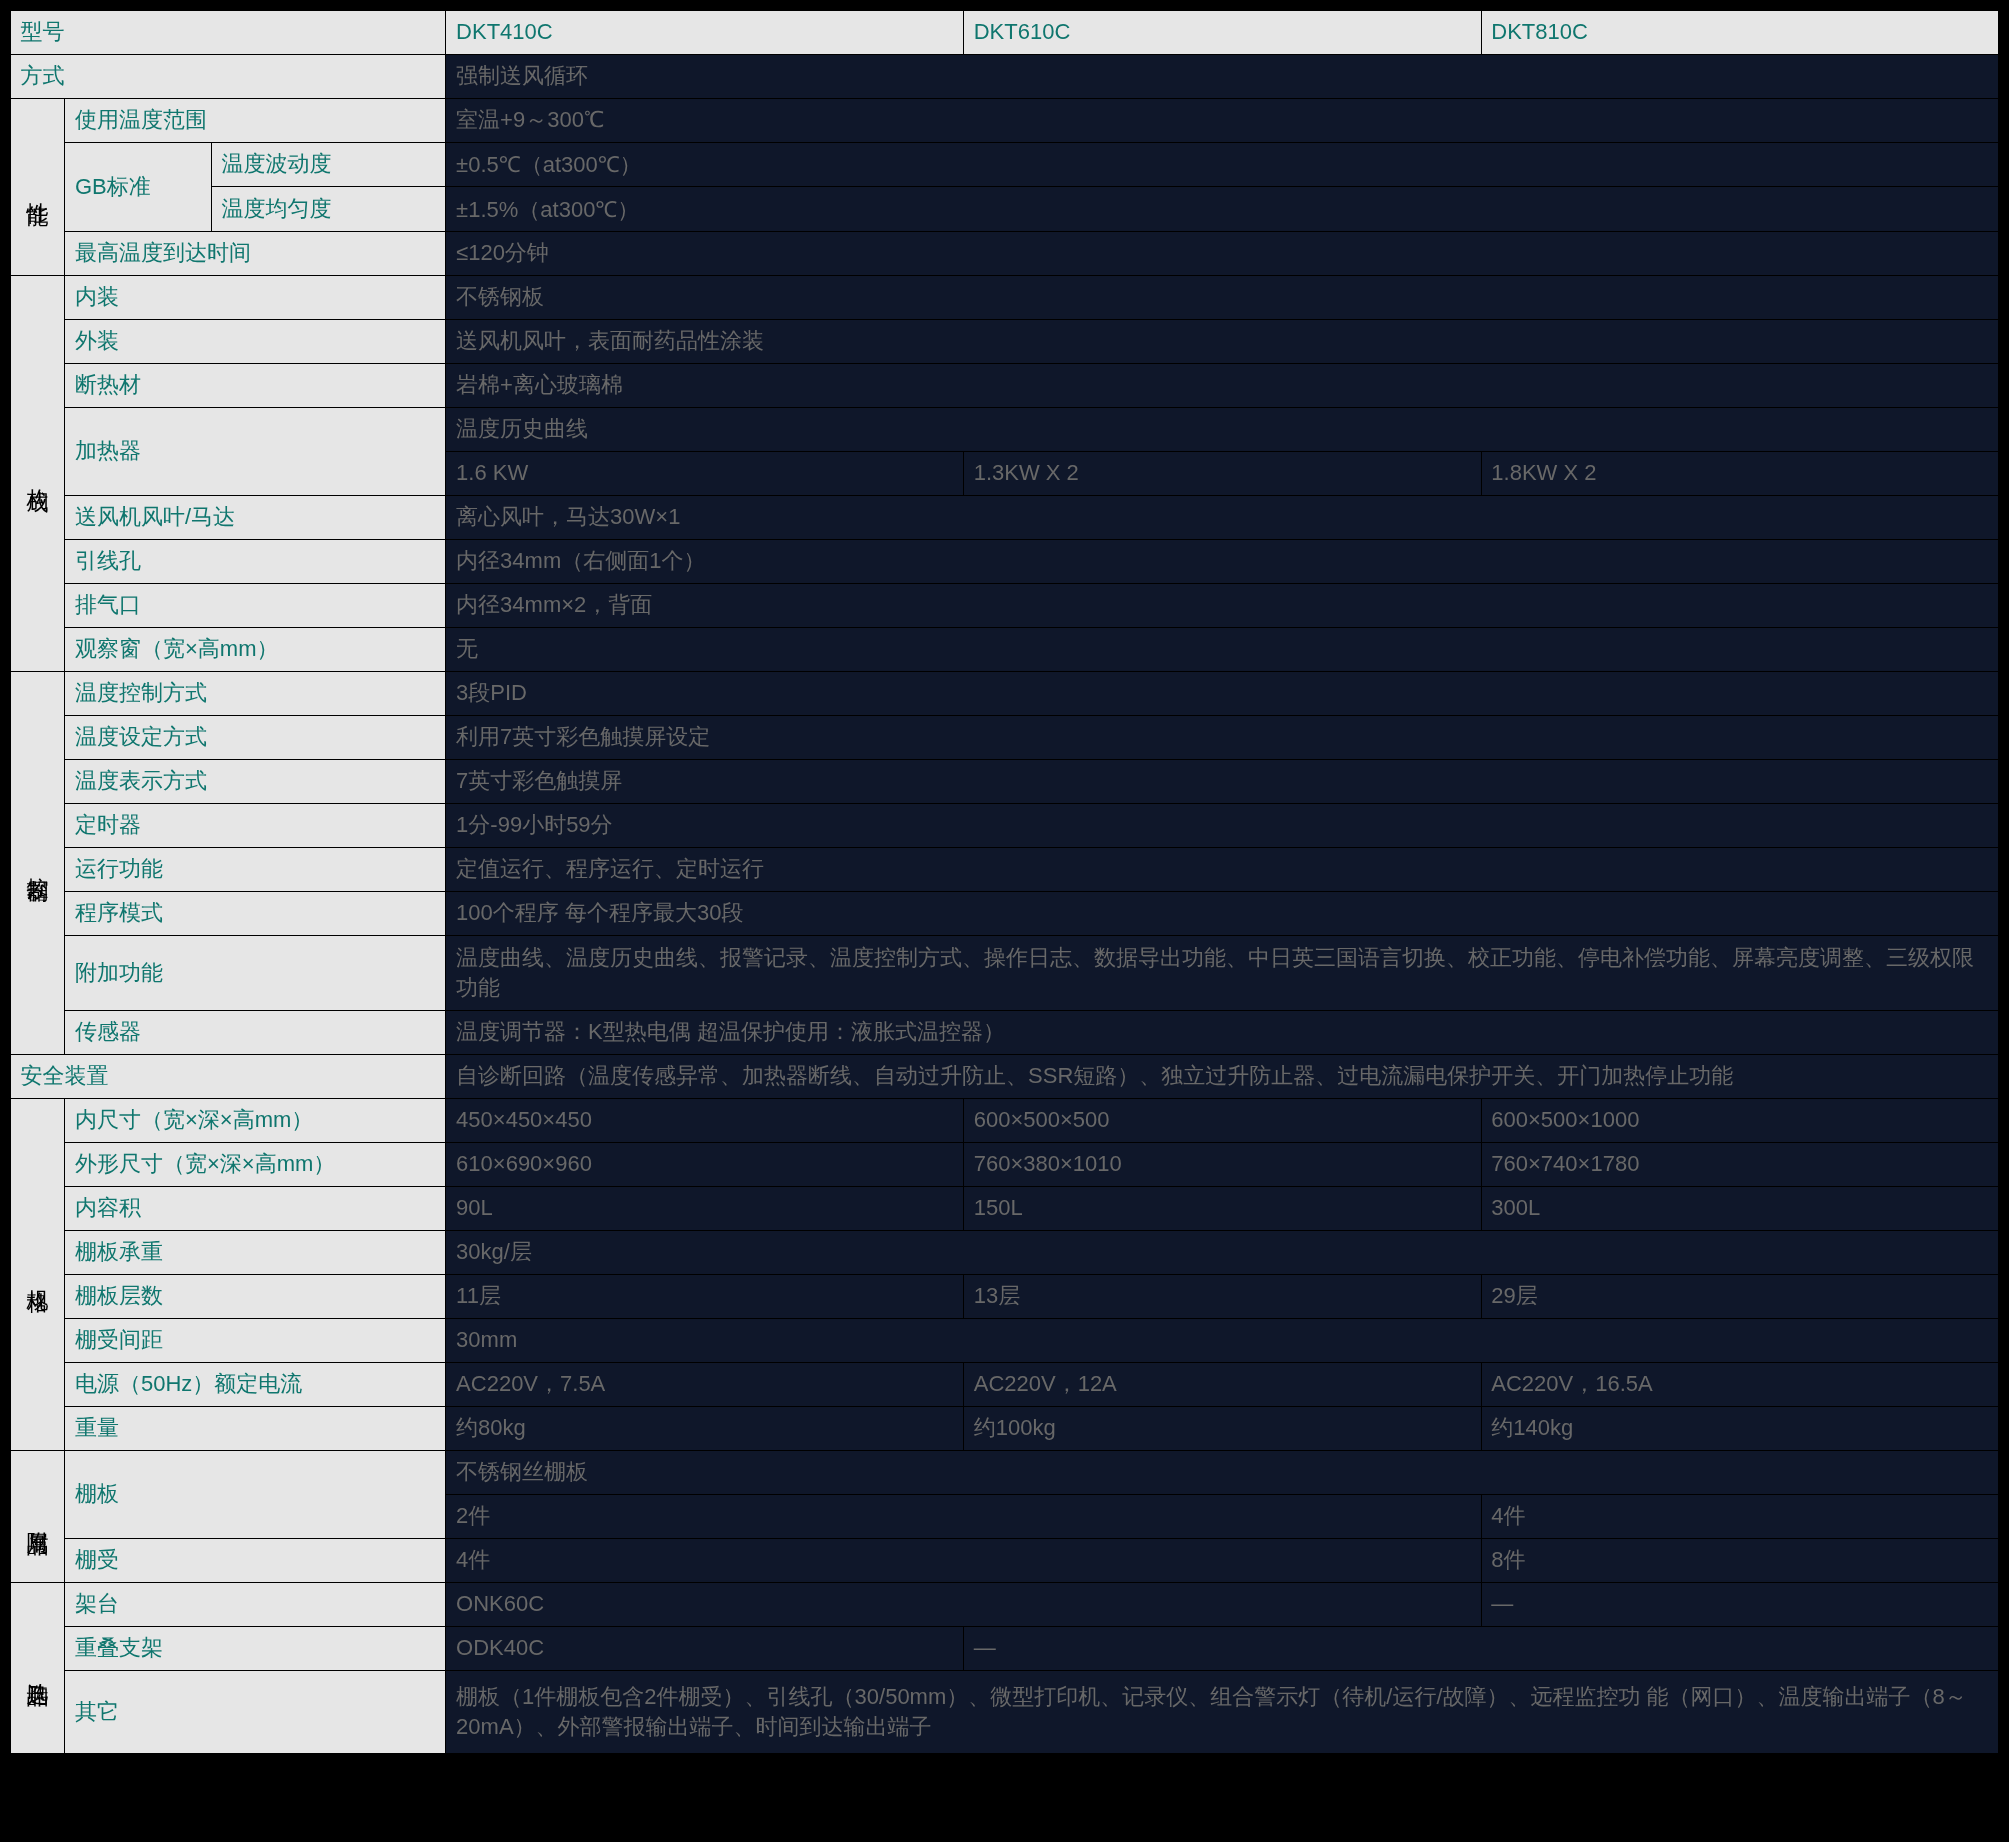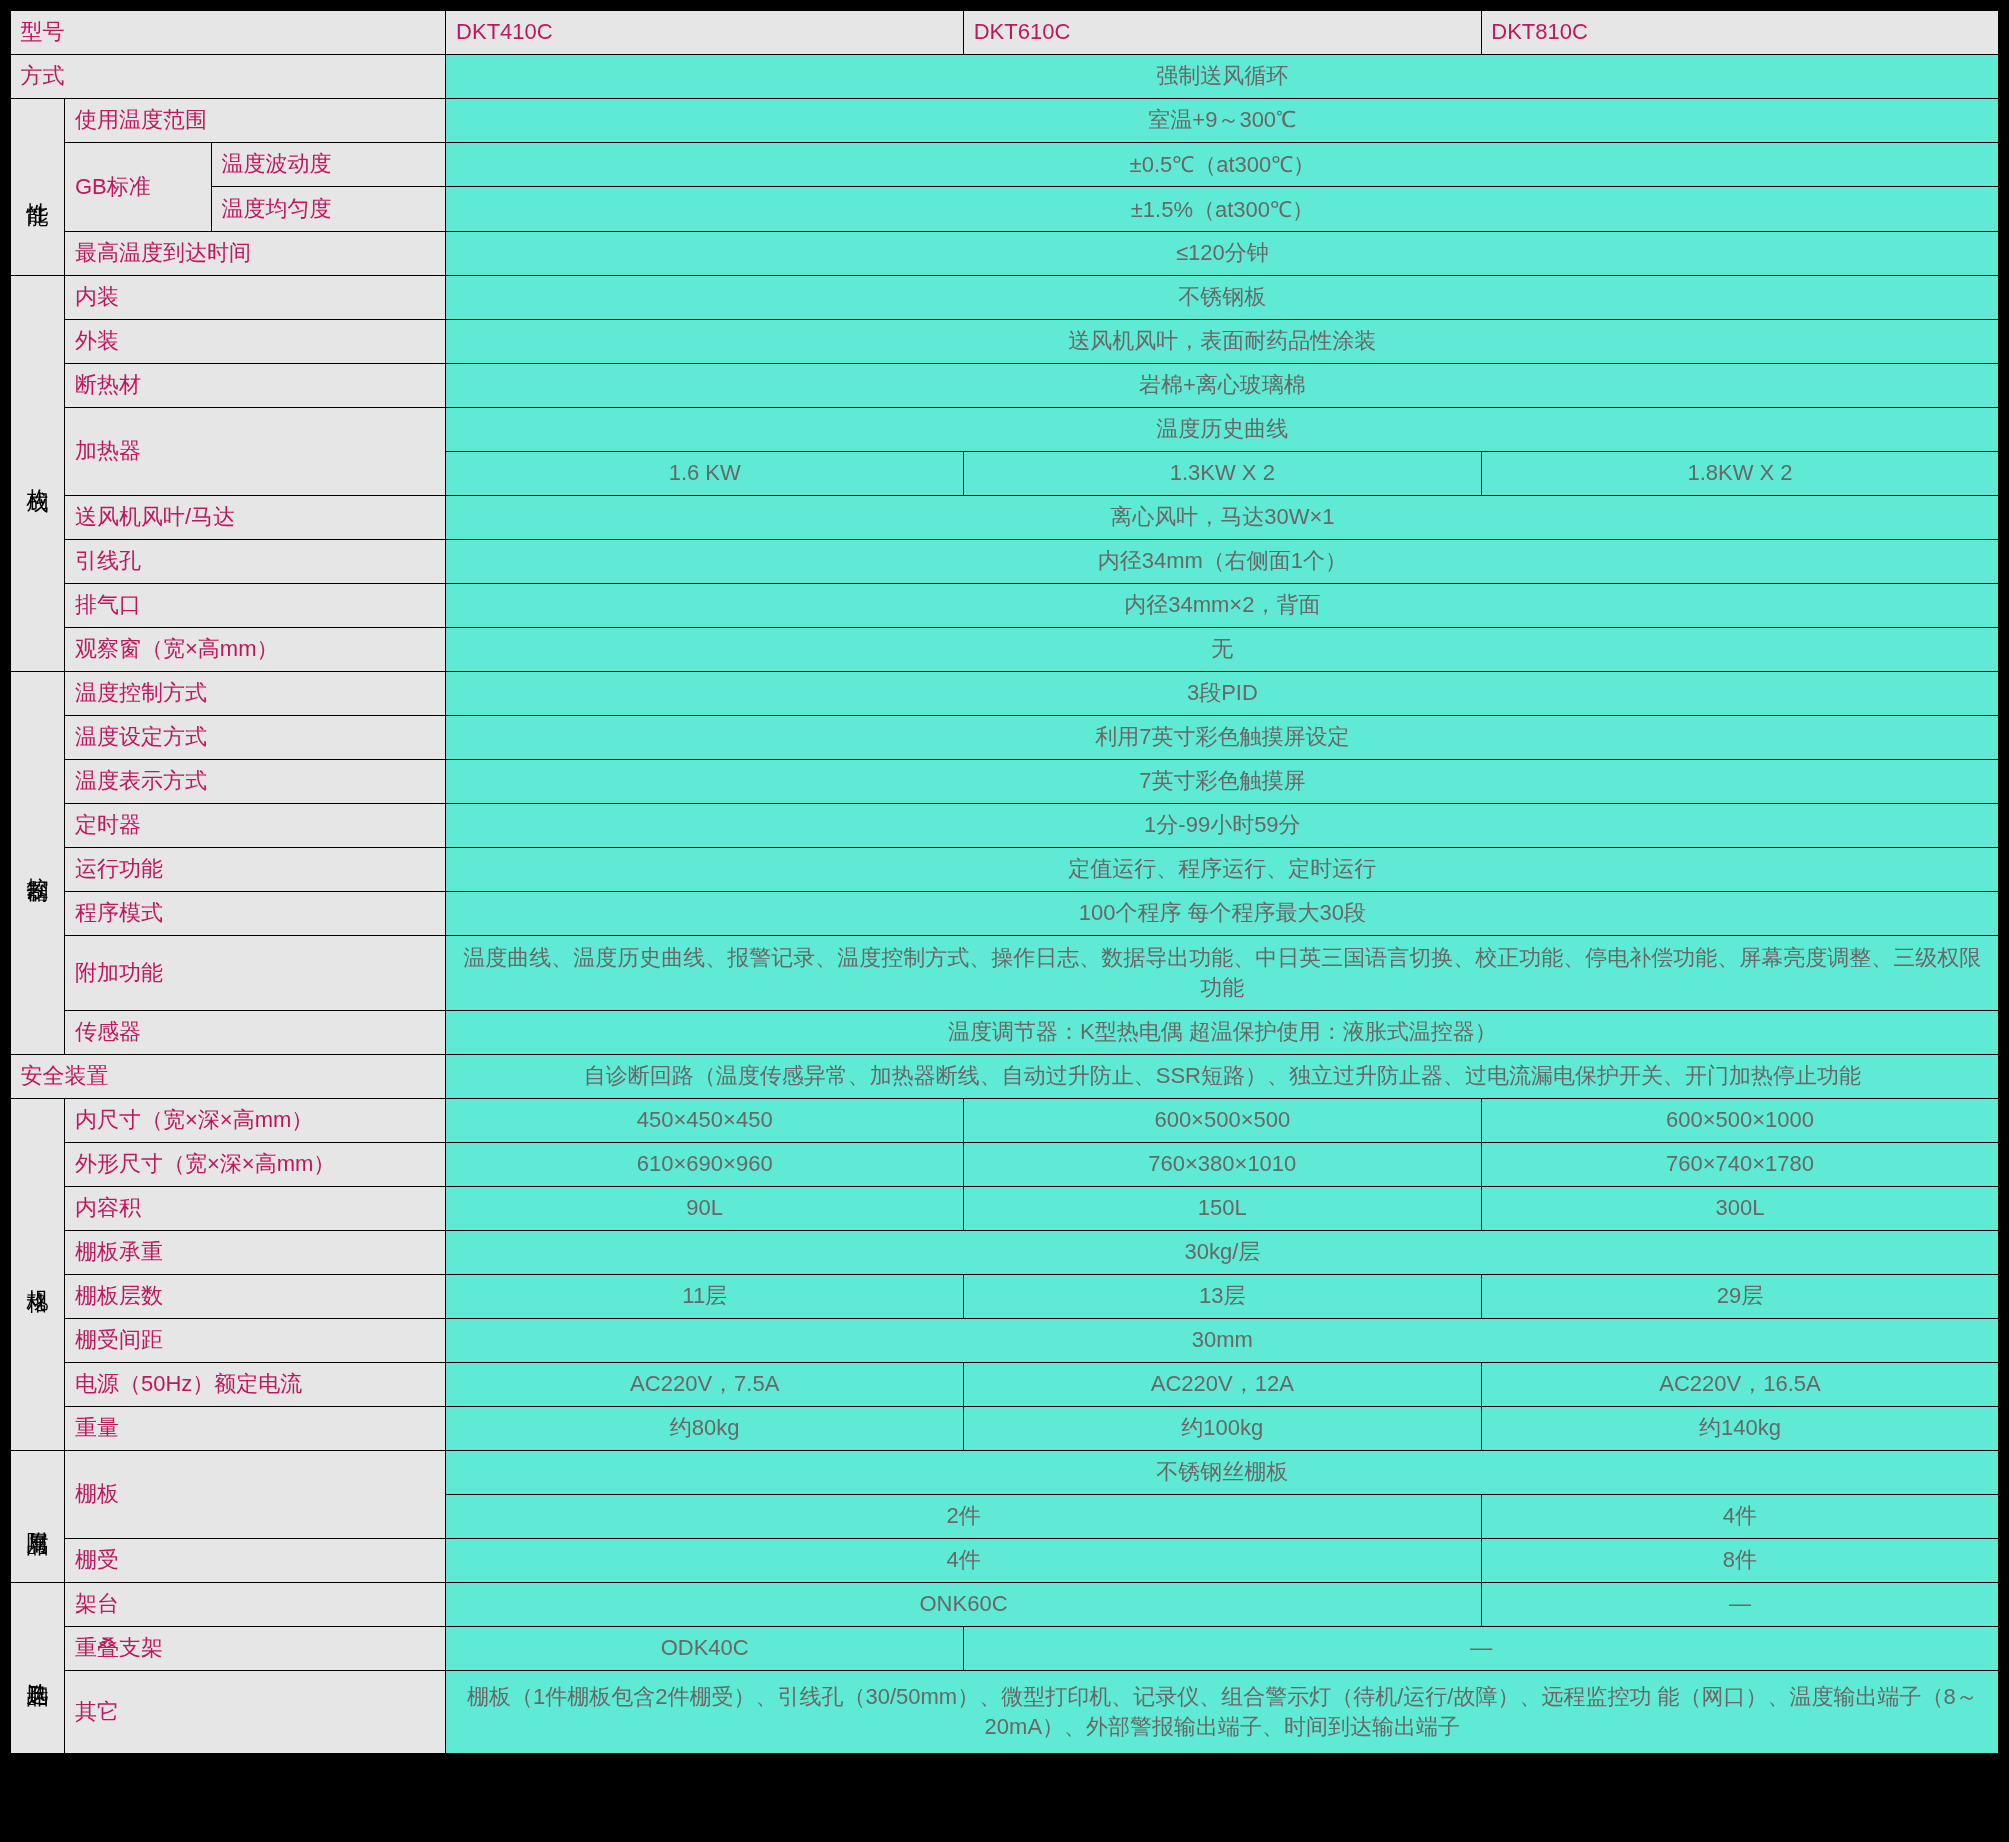--- a/index.html
+++ b/index.html
@@ -17,26 +17,25 @@
   }
   td {
     border: 1px solid #000;
     padding: 5.8px 9.7px;
     height: 44px;
     vertical-align: middle;
     overflow: hidden;
   }
   .hdr {
     background: #e6e6e6;
-    color: #be185d;
+    color: #0f766e;
   }
   .dat {
-    background: #5eead4;
+    background: #0f172a;
     color: #686868;
-    text-align: center;
   }
   .vcat {
     background: #e6e6e6;
     color: #000;
     text-align: center;
     writing-mode: vertical-rl;
     text-orientation: upright;
     letter-spacing: 1.9px;
     width: 54px;
     padding: 3.9px 1.9px;

